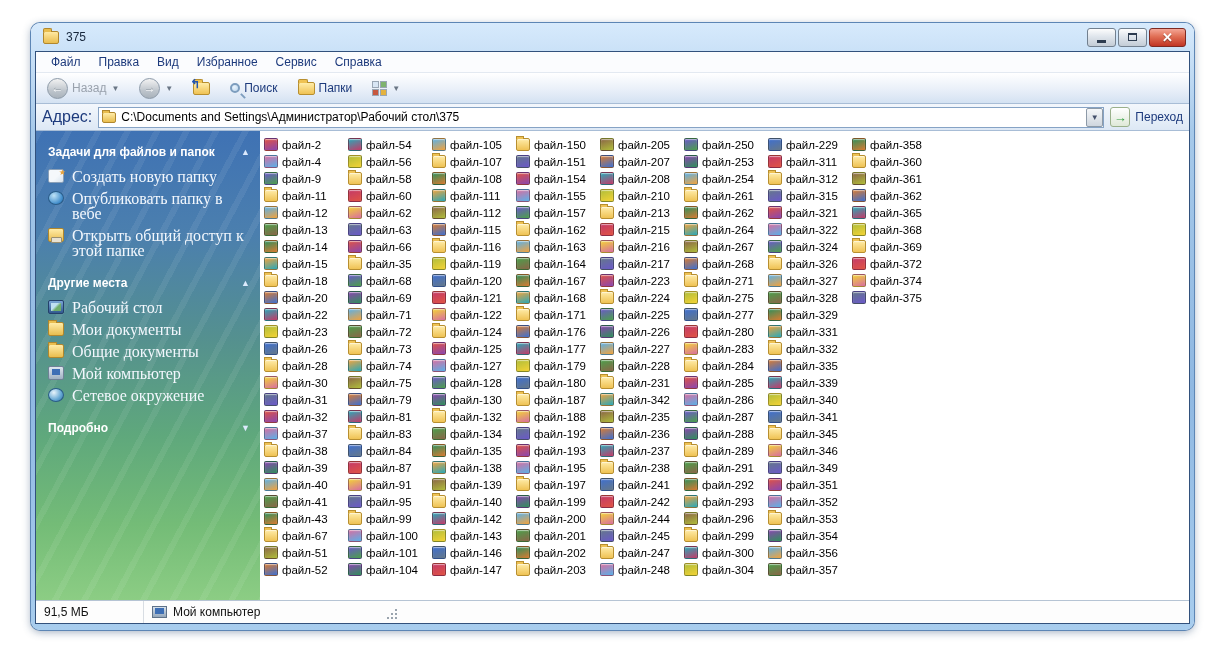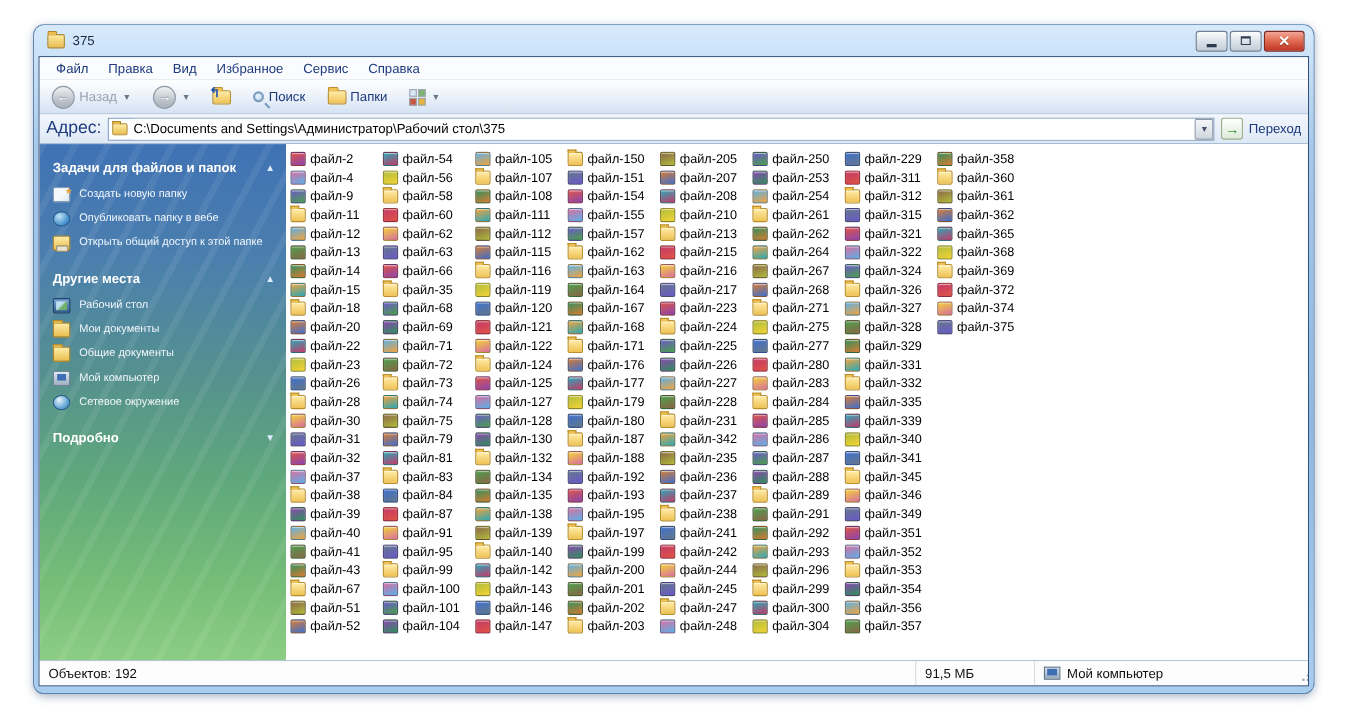--- a/index.html
+++ b/index.html
@@ -87,22 +87,22 @@
 
   .sidebar { width:224px; flex:0 0 224px; color:#fff; position:relative; overflow:hidden;
              background:linear-gradient(180deg,#3f72b4 0%,#4b7fae 22%,#55918e 45%,#5fa87c 65%,#74bc77 84%,#8ccd84 100%); }
   .sidebar::after { content:""; position:absolute; inset:0; pointer-events:none;
              background:repeating-linear-gradient(118deg, rgba(255,255,255,.07) 0 6px, rgba(255,255,255,0) 6px 26px); }
   .sb-inner { position:relative; z-index:1; padding:14px 10px 0 12px; }
   .sb-header { display:flex; align-items:center; justify-content:space-between;
                font-size:12px; font-weight:bold; cursor:pointer; margin-bottom:10px; }
   .sb-arrow { font-size:9px; color:#dceafd; }
   .sb-items { margin-bottom:18px; }
-  .sb-item { display:flex; align-items:flex-end; gap:8px; margin-bottom:7px; cursor:pointer;
-             font-size:10px; color:#f2f7fd; line-height:15px; }
+  .sb-item { display:flex; align-items:flex-start; gap:8px; margin-bottom:7px; cursor:pointer;
+             font-size:16px; color:#f2f7fd; line-height:15px;font-family:Liberation Serif, serif; }
   .sb-ic { flex:0 0 16px; width:16px; height:14px; margin-top:0; border-radius:2px; position:relative; }
   .sbi-newfolder { background:linear-gradient(135deg,#f5f8fb 55%,#d8e4ef); border:1px solid #8aa0b8; }
   .sbi-newfolder::after { content:"★"; position:absolute; right:-3px; top:-5px; color:#e8a33d; font-size:8px; }
   .sbi-web { border-radius:50%; background:radial-gradient(circle at 35% 30%, #bfe3f7, #3f8ccb 70%, #2b6ba3); border:1px solid #2a5c88; }
   .sbi-share { background:linear-gradient(180deg,#ffeca8,#e9bd4e); border:1px solid #b1872d; }
   .sbi-share::after { content:""; position:absolute; left:2px; bottom:-2px; width:9px; height:4px;
                       background:#e8e2d2; border:1px solid #9a8f6f; border-radius:1px; }
   .sbi-desktop { background:linear-gradient(180deg,#7aa5d6,#30598f); border:1px solid #24406b; }
   .sbi-desktop::after { content:""; position:absolute; inset:2px; background:linear-gradient(135deg,#bfe0f2 40%,#6fae6b 60%); }
   .sbi-folder { background:linear-gradient(180deg,#ffeca8,#e9bd4e); border:1px solid #b1872d; }
@@ -1042,21 +1042,20 @@
             </div>
             <div class="file">
               <span class="f-ic" style="background: linear-gradient(160deg, rgb(100, 120, 138), rgb(106, 88, 201));"></span>
               <span class="fname">файл-375</span>
             </div>
           </div>
       </div>
     </div>
 
     <div class="statusbar">
-      <span class="st-pane st-objects">Объектов: 192</span>
       <span class="st-pane st-size">91,5 МБ</span>
       <span class="st-pane st-zone">
         <span class="zone-ic"></span>
         <span>Мой компьютер</span>
         <span class="grip"></span>
       </span>
     </div>
 
   </div>
 </div>

